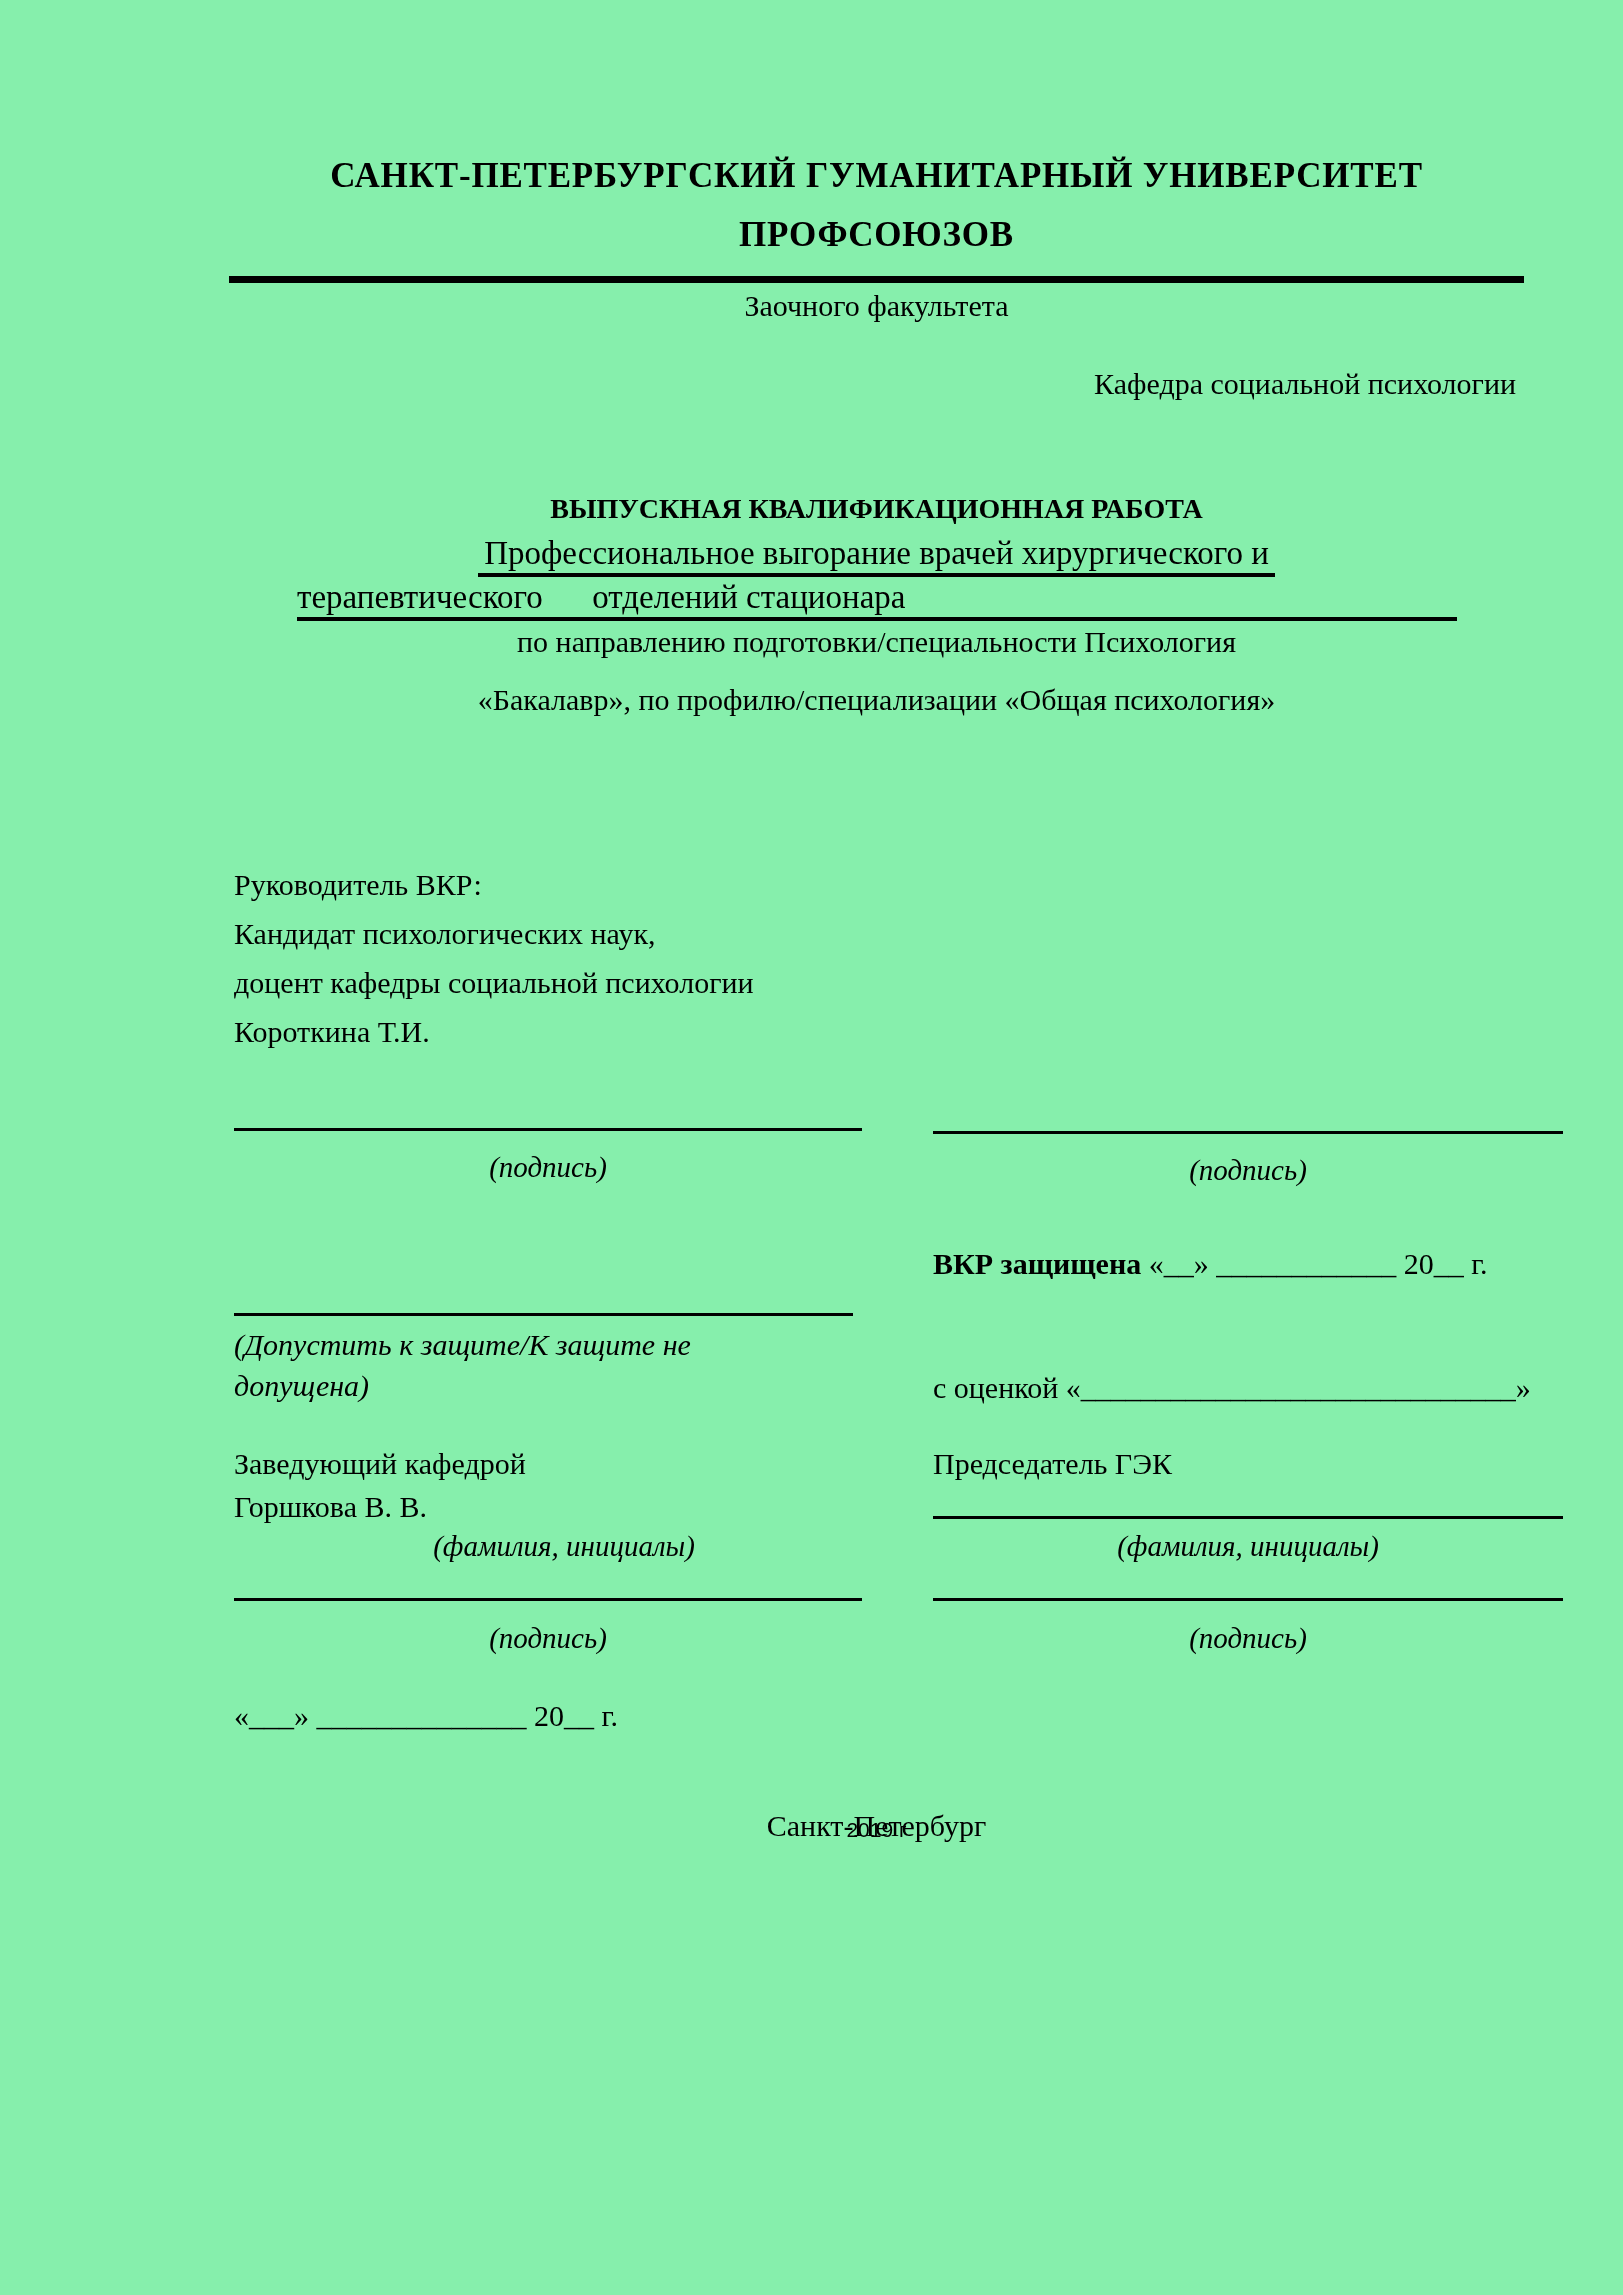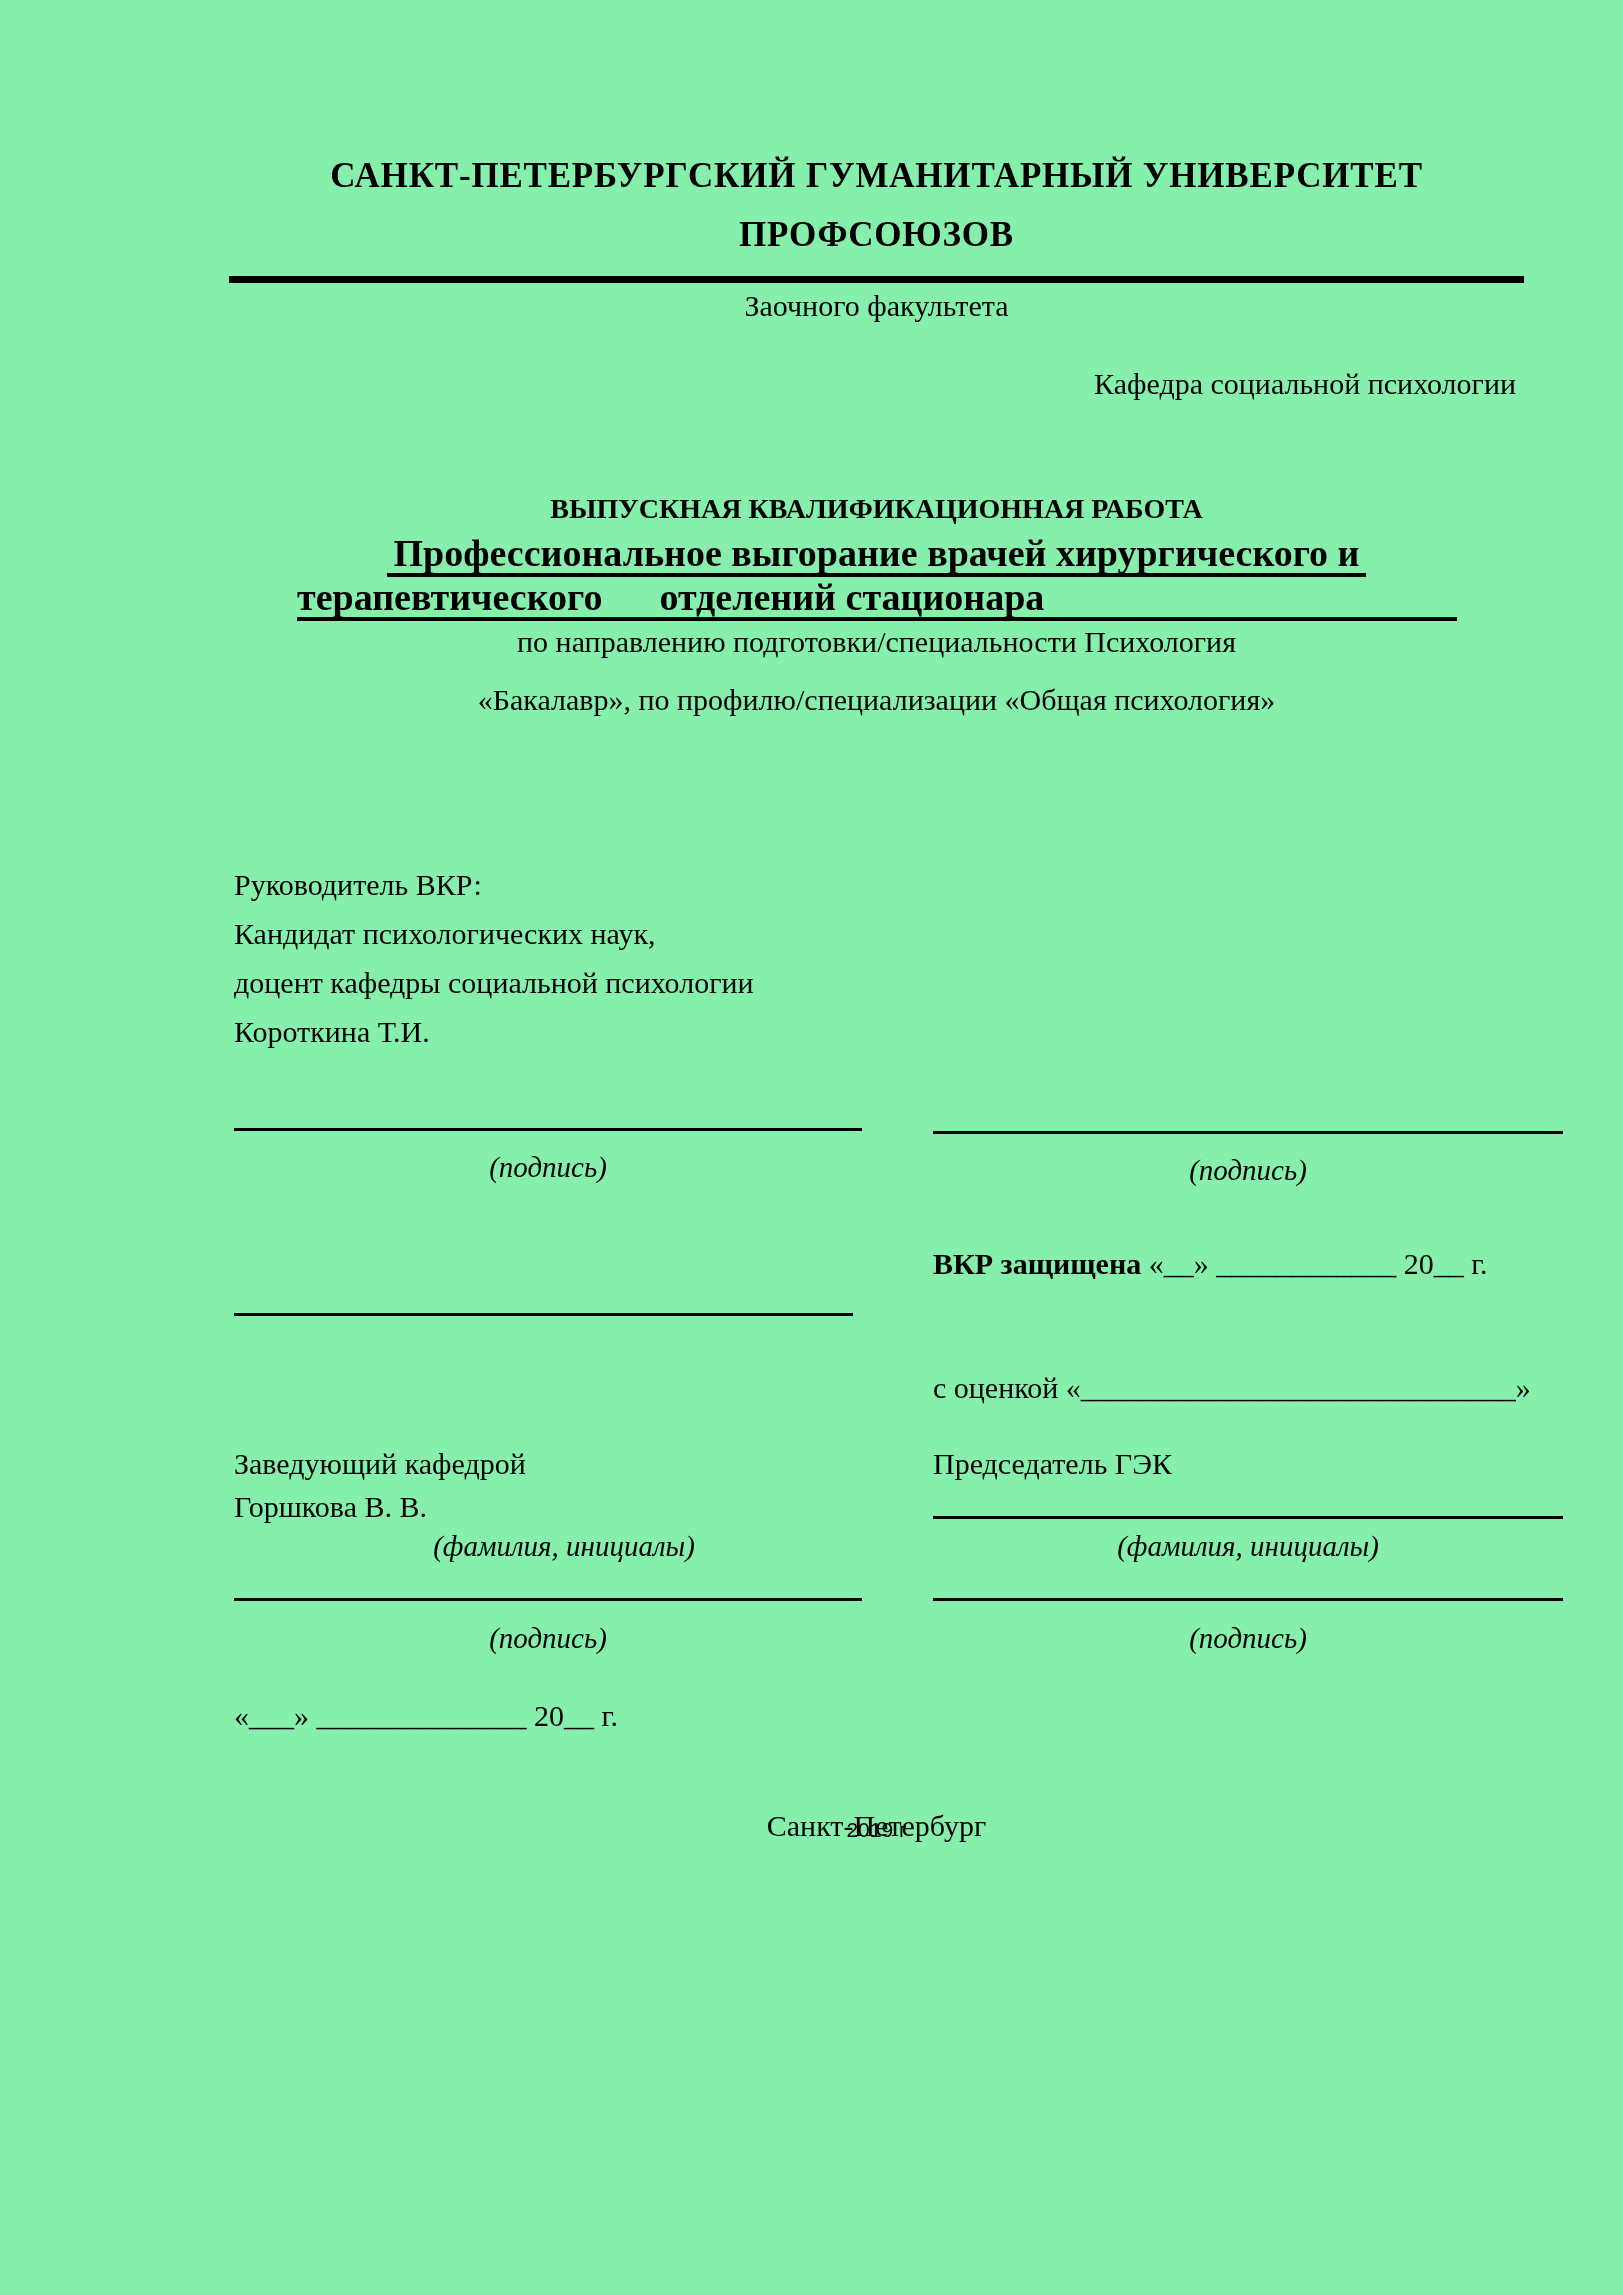--- a/index.html
+++ b/index.html
@@ -27,22 +27,22 @@
     font-weight: bold;
     line-height: 42px;
     letter-spacing: 0.8px;
   }
   .t-worktype {
     font-size: 28px;
     font-weight: bold;
     line-height: 44px;
   }
   .t-title {
-    font-size: 38px;
-    font-weight: bold;
+    font-size: 33px;
+    font-weight: normal;
     line-height: 36px;
     white-space: pre;
   }
   .t-body {
     font-size: 30px;
     line-height: 39px;
   }
   .t-caption {
     font-size: 29px;
     font-style: italic;
@@ -108,20 +108,24 @@
 
 
   <div class="abs sig-line" style="top:1128px; left:234px; width:628px;"></div>
   <div class="abs sig-line" style="top:1131px; left:933px; width:630px;"></div>
 
   <div class="abs t-caption" style="top:1148px; left:234px; width:628px; text-align:center;">(подпись)</div>
   <div class="abs t-caption" style="top:1151px; left:933px; width:630px; text-align:center;">(подпись)</div>
 
   <div class="abs sig-line" style="top:1313px; left:234px; width:619px;"></div>
 
+  <div class="abs t-caption" style="top:1324px; left:234px; width:675px; line-height:41px; font-size:30px;">
+    <div>(Допустить к защите/К защите не</div>
+    <div>допущена)</div>
+  </div>
 
   <div class="abs t-body pre" style="top:1244px; left:933px; white-space:nowrap;text-align:center;">
     <span class="t-bold pre">ВКР защищена</span><span class="pre"> «__» ____________ 20__ г.</span>
   </div>
 
   <div class="abs t-body pre" style="top:1368px; left:933px; white-space:nowrap;">с оценкой «_____________________________»</div>
 
   <div class="abs t-body" style="top:1444px; left:234px;">Заведующий кафедрой</div>
   <div class="abs t-body" style="top:1487px; left:234px;">Горшкова В. В.</div>
 

